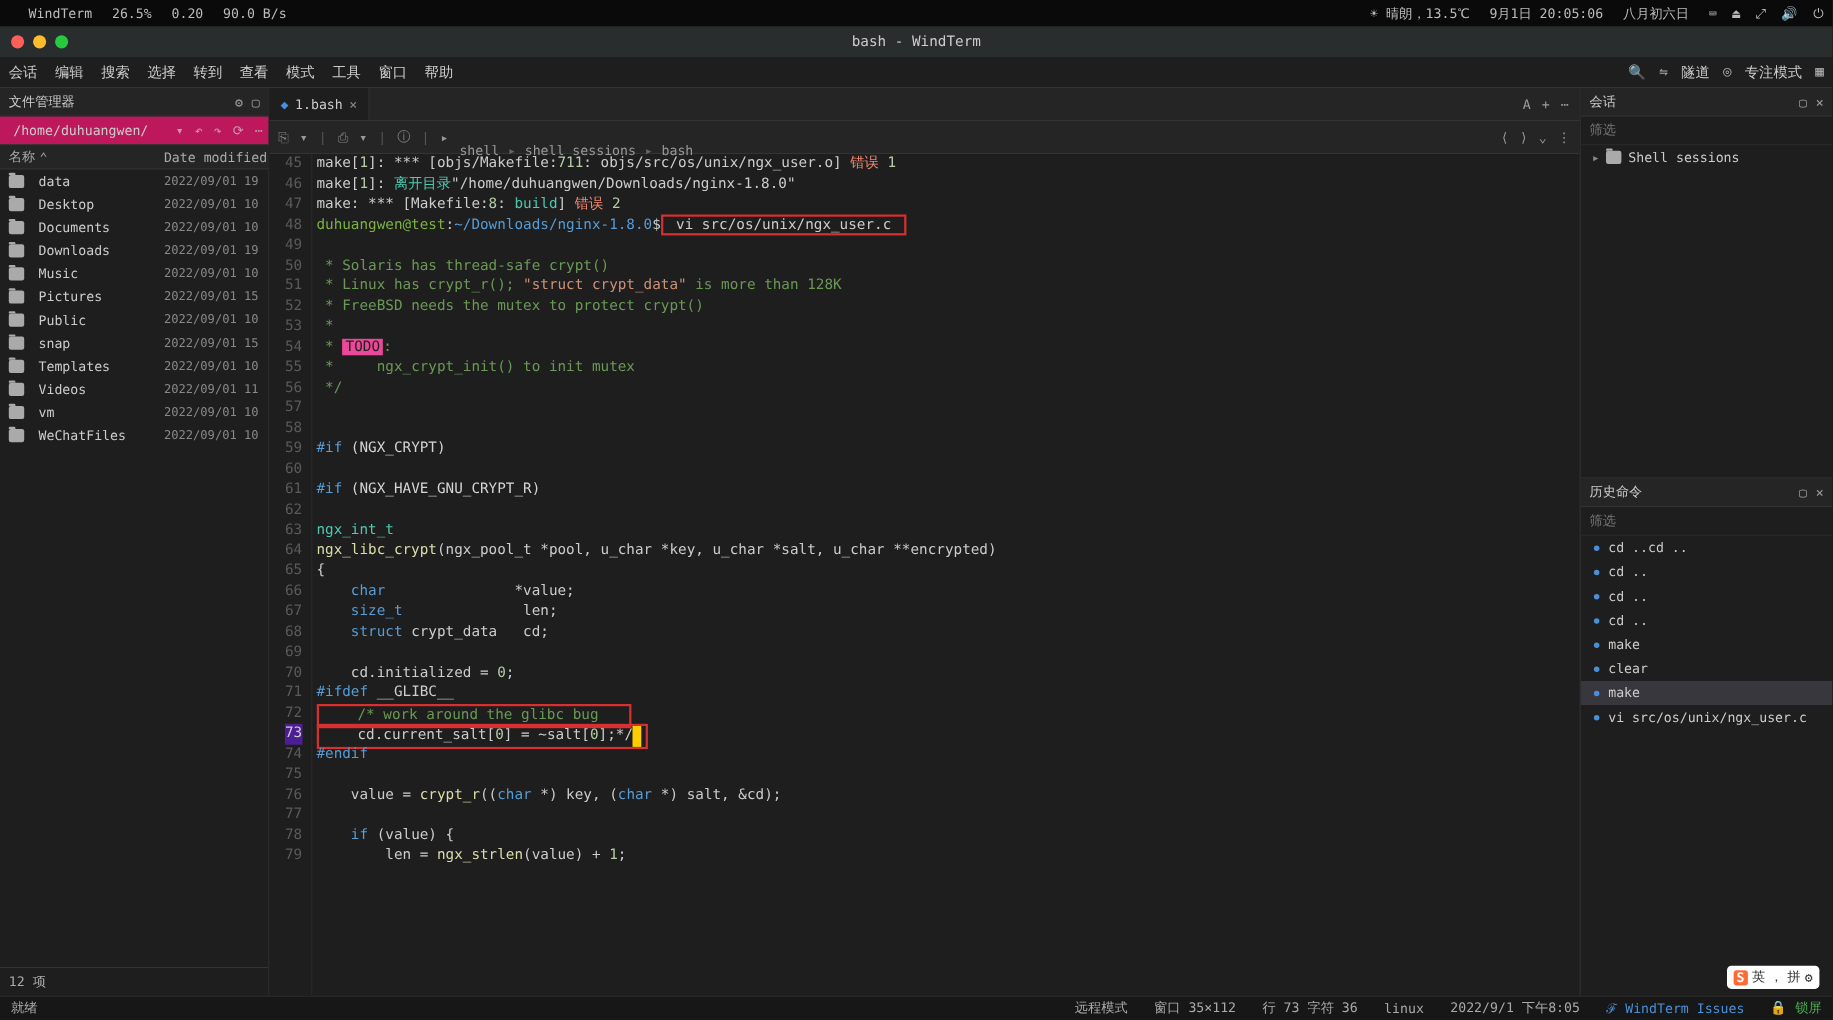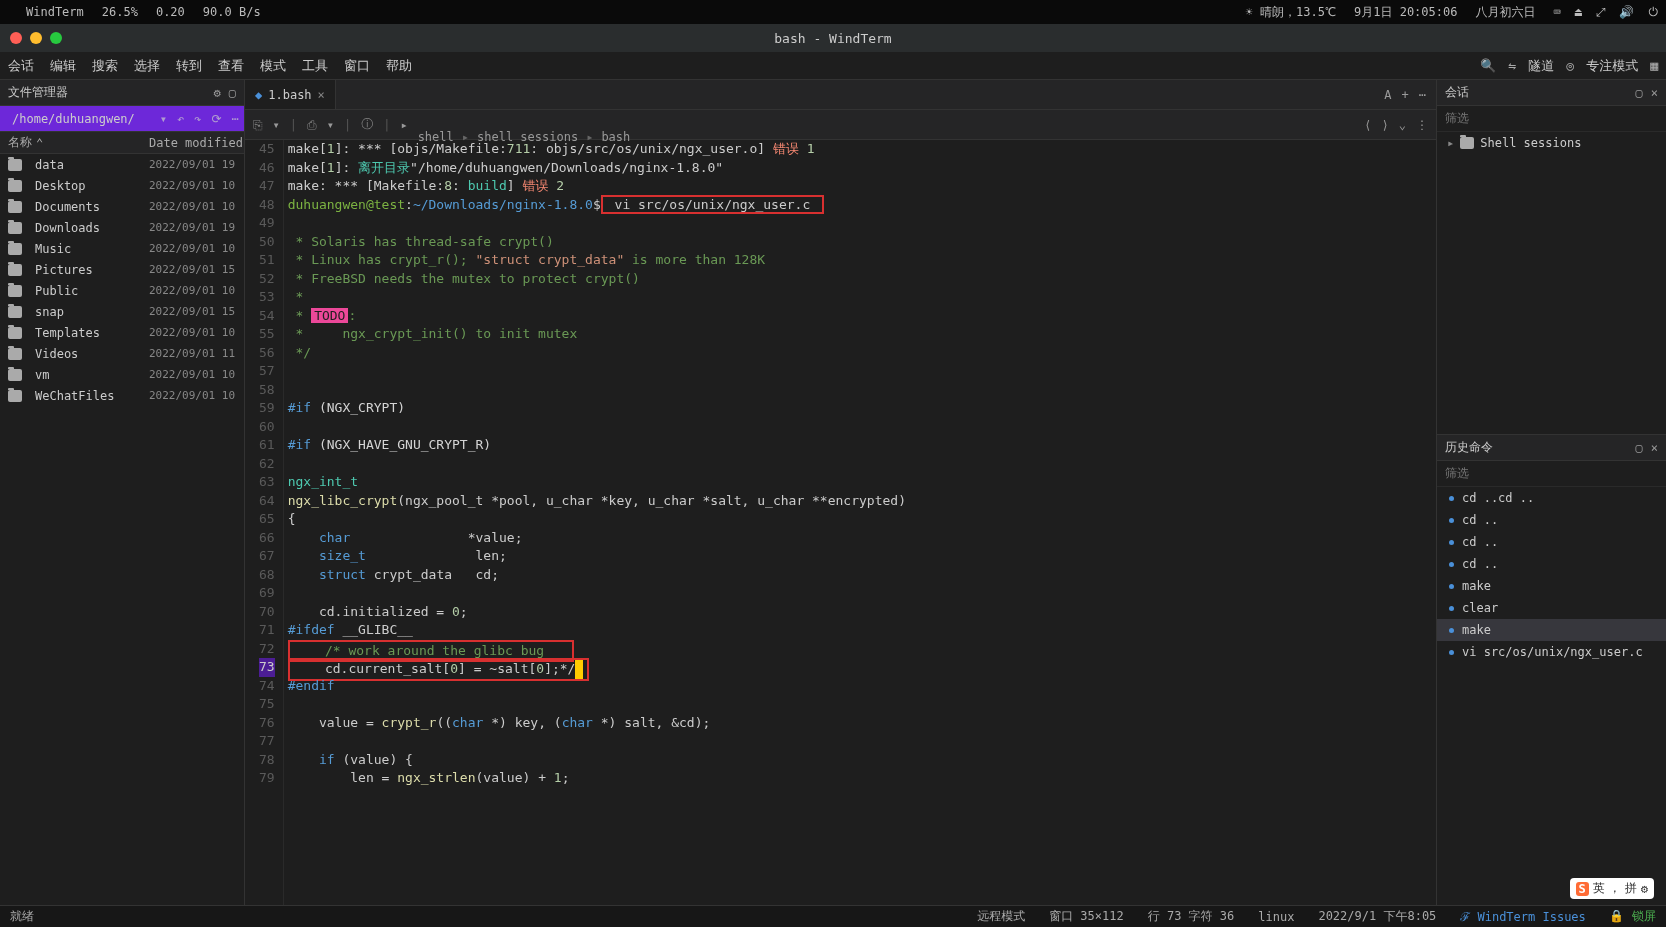--- a/index.html
+++ b/index.html
@@ -22,21 +22,21 @@
 .app-menubar .spacer { flex: 1; }
 .app-menubar .right { display: flex; gap: 12px; align-items: center; }
 .icon-btn { cursor: pointer; opacity: 0.8; }
 
 .workspace { display: flex; height: calc(100% - 24px - 28px - 28px - 22px); }
 
 .left-panel { width: 245px; background: #1e1e1e; border-right: 1px solid #333; display: flex; flex-direction: column; }
 .panel-header { height: 26px; display: flex; align-items: center; padding: 0 8px; background: #252526; border-bottom: 1px solid #333; gap: 6px; }
 .panel-title { flex: 1; font-size: 12px; }
 .panel-icons { display: flex; gap: 8px; opacity: 0.7; }
-.path-bar { height: 26px; display: flex; align-items: center; padding: 0 8px; background: #6d28d9; border-bottom: 1px solid #333; gap: 21px; }
+.path-bar { height: 26px; display: flex; align-items: center; padding: 0 8px; background: #be185d; border-bottom: 1px solid #333; gap: 21px; }
 .path-text { flex: 1; padding: 2px 4px; }
 .path-icons { display: flex; gap: 10px; opacity: 0.7; }
 .file-table-header { display: flex; height: 22px; align-items: center; background: #252526; border-bottom: 1px solid #333; font-size: 12px; color: #aaa; }
 .col-name { flex: 1; padding-left: 8px; display: flex; align-items: center; gap: 4px; }
 .col-date { width: 95px; }
 .file-row { display: flex; height: 21px; align-items: center; padding-left: 8px; gap: 13px; }
 .folder-icon { width: 14px; height: 12px; background: #aaa; border-radius: 2px; position: relative; }
 .folder-icon::before { content: ''; position: absolute; top: -2px; left: 0; width: 6px; height: 2px; background: #aaa; border-radius: 1px 1px 0 0; }
 .file-name { flex: 1; font-size: 12px; }
 .file-date { width: 95px; font-size: 11px; color: #888; }
@@ -230,20 +230,21 @@
           <span class="folder-icon"></span>
           <span class="file-name">vm</span>
           <span class="file-date">2022/09/01 10</span>
         </div>
         <div class="file-row">
           <span class="folder-icon"></span>
           <span class="file-name">WeChatFiles</span>
           <span class="file-date">2022/09/01 10</span>
         </div>
       </div>
+    <div class="file-footer">12 项</div>
   </div>
 
   <div class="main-area">
     <div class="tab-bar">
       <div class="tab">
         <span style="color:#4a90d9">◆</span>
         <span>1.bash</span>
         <span class="close">×</span>
       </div>
       <div class="spacer"></div>

